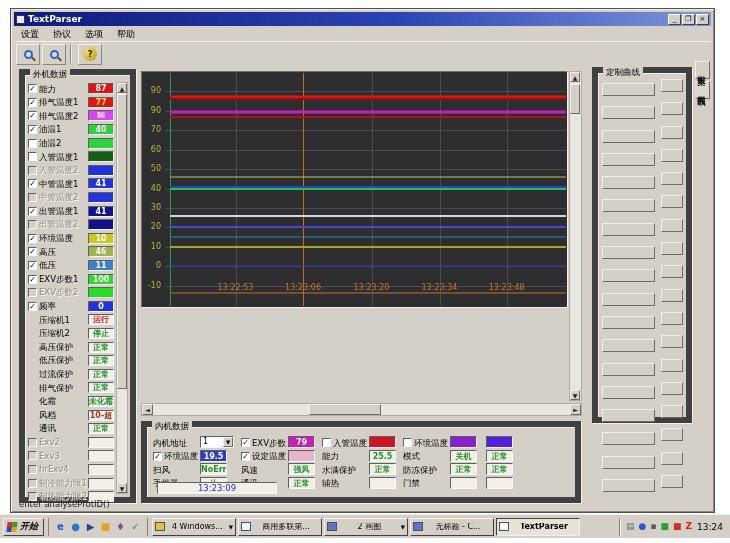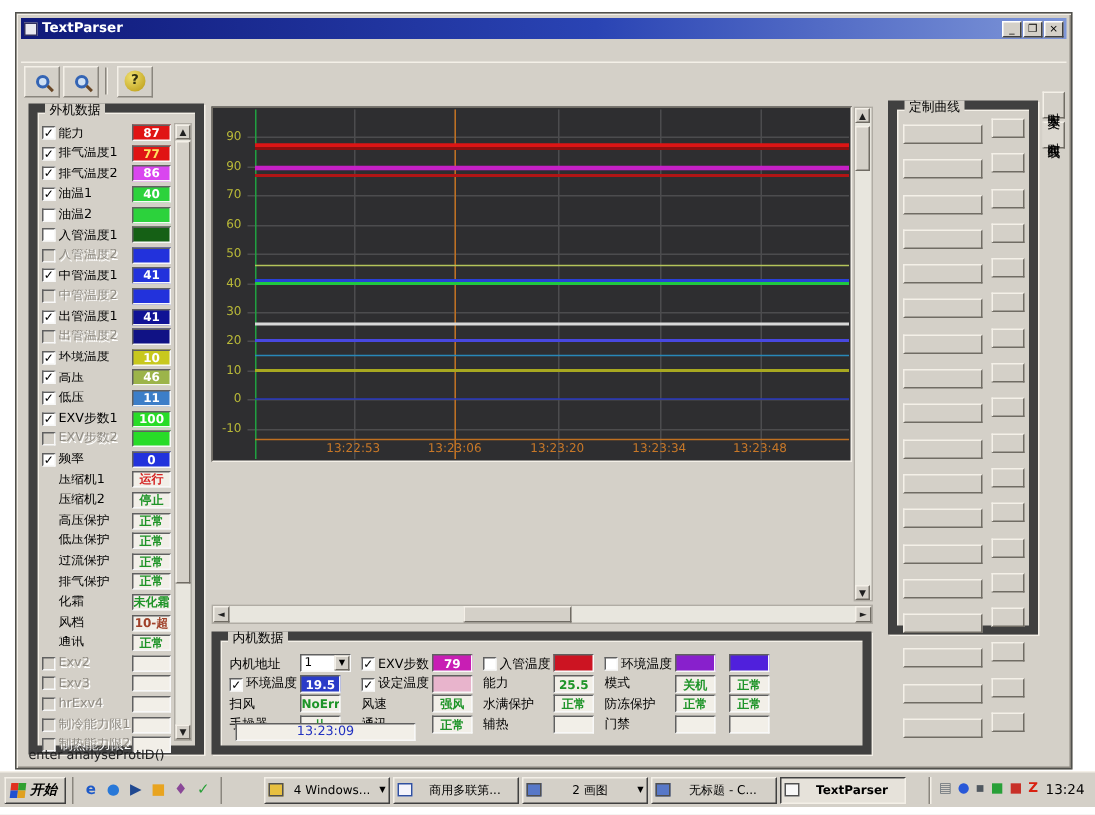--- a/index.html
+++ b/index.html
@@ -55,21 +55,21 @@
             border-color:#f4f0e8 #706c64 #706c64 #f4f0e8; font-size:6px; line-height:9px; text-align:center; color:#202020; padding:0; }
   .sb-thumb { position:absolute; left:0; width:10px; background:#d4d0c8; border:1px solid;
               border-color:#f4f0e8 #706c64 #706c64 #f4f0e8; }
 
   
   #chart { position:absolute; left:130px; top:62px; width:427px; height:237px; background:#2e2e30;
            border:1px solid; border-color:#706c64 #f4f0e8 #f4f0e8 #706c64; overflow:hidden; }
   .hgrid { position:absolute; left:5.5%; right:1px; height:1px; background:#4c4c4e; }
   .vgrid { position:absolute; top:1px; bottom:1px; width:1px; background:#4c4c4e; }
   .ylab { position:absolute; left:2px; width:17px; text-align:right; font-size:8px; transform:translateY(-50%); line-height:1; }
-  .xlab { position:absolute; bottom:4px; transform:translateX(-50%); font-size:8px; line-height:1; white-space:nowrap; }
+  .xlab { position:absolute; bottom:15px; transform:translateX(-50%); font-size:8px; line-height:1; white-space:nowrap; }
   .series { position:absolute; left:6.5%; right:1px; transform:translateY(-50%); }
   .vline { position:absolute; top:1px; bottom:1px; width:1px; }
 
   .chart-vscroll { position:absolute; left:558px; top:62px; width:13px; height:330px; background:#e8e6de; border:1px solid #b0aca4; }
   .chart-hscroll { position:absolute; left:130px; top:394px; width:441px; height:13px; background:#e8e6de; border:1px solid #b0aca4; }
   .hs-btn { position:absolute; top:0; width:11px; height:11px; background:#d4d0c8; border:1px solid;
             border-color:#f4f0e8 #706c64 #706c64 #f4f0e8; font-size:6px; line-height:10px; text-align:center; padding:0; color:#202020; }
   .hs-thumb { position:absolute; top:0; height:11px; background:#d4d0c8; border:1px solid; border-color:#f4f0e8 #706c64 #706c64 #f4f0e8; }
 
   
@@ -139,20 +139,26 @@
 <div class="app">
 
   <div class="titlebar">
     <span class="app-ico"></span>
     <span class="titletext">TextParser</span>
     <button class="winbtn">_</button>
     <button class="winbtn">❐</button>
     <button class="winbtn">×</button>
   </div>
 
+  <div class="menubar" id="menubar">
+      <span class="menu-item">设置</span>
+      <span class="menu-item">协议</span>
+      <span class="menu-item">选项</span>
+      <span class="menu-item">帮助</span>
+    </div>
 
   <div class="toolbar">
     <button class="toolbtn">
         <span class="mag"></span>
       </button>
     <button class="toolbtn">
         <span class="mag"></span>
       </button>
     <span class="tsep"></span>
     <button class="toolbtn">
@@ -169,21 +175,21 @@
           <span class="badge b-color" style="background: rgb(224, 20, 20); color: rgb(255, 255, 255);">87</span>
         </div>
         <div class="o-row">
           <span class="cb">✓</span>
           <span class="o-label">排气温度1</span>
           <span class="badge b-color" style="background: rgb(224, 20, 20); color: rgb(255, 224, 96);">77</span>
         </div>
         <div class="o-row">
           <span class="cb">✓</span>
           <span class="o-label">排气温度2</span>
-          <span class="badge b-color" style="background: #d946ef; color: rgb(255, 255, 255);">86</span>
+          <span class="badge b-color" style="background: #d946ef; color: rgb(255, 255, 255); font-family: Liberation Serif, serif;">86</span>
         </div>
         <div class="o-row">
           <span class="cb">✓</span>
           <span class="o-label">油温1</span>
           <span class="badge b-color" style="background: rgb(44, 210, 60); color: rgb(255, 255, 255);">40</span>
         </div>
         <div class="o-row">
           <span class="cb"></span>
           <span class="o-label">油温2</span>
           <span class="badge b-color" style="background: rgb(44, 210, 60); color: rgb(255, 255, 255);"></span>
@@ -596,21 +602,21 @@
     <span>开始</span>
   </button>
   <span class="ql" id="quick-launch">
       <button class="ql-ico" style="color: rgb(30, 90, 200); background: transparent; border: none;">e</button>
       <button class="ql-ico" style="color: rgb(40, 120, 216); background: transparent; border: none;">●</button>
       <button class="ql-ico" style="color: rgb(32, 72, 144); background: transparent; border: none;">▶</button>
       <button class="ql-ico" style="color: rgb(232, 164, 32); background: transparent; border: none;">■</button>
       <button class="ql-ico" style="color: rgb(138, 72, 152); background: transparent; border: none;">♦</button>
       <button class="ql-ico" style="color: rgb(40, 160, 56); background: transparent; border: none;">✓</button>
     </span>
-  <span id="task-buttons" style="display:flex;margin-left:24px;">
+  <span id="task-buttons" style="display:flex;">
       <button class="task-btn">
         <span class="tb-ico ico-folder"></span>
         <span class="tb-label">4 Windows...</span>
         <span class="tb-dd">▼</span>
       </button>
       <button class="task-btn">
         <span class="tb-ico ico-document"></span>
         <span class="tb-label">商用多联第...</span>
       </button>
       <button class="task-btn">

